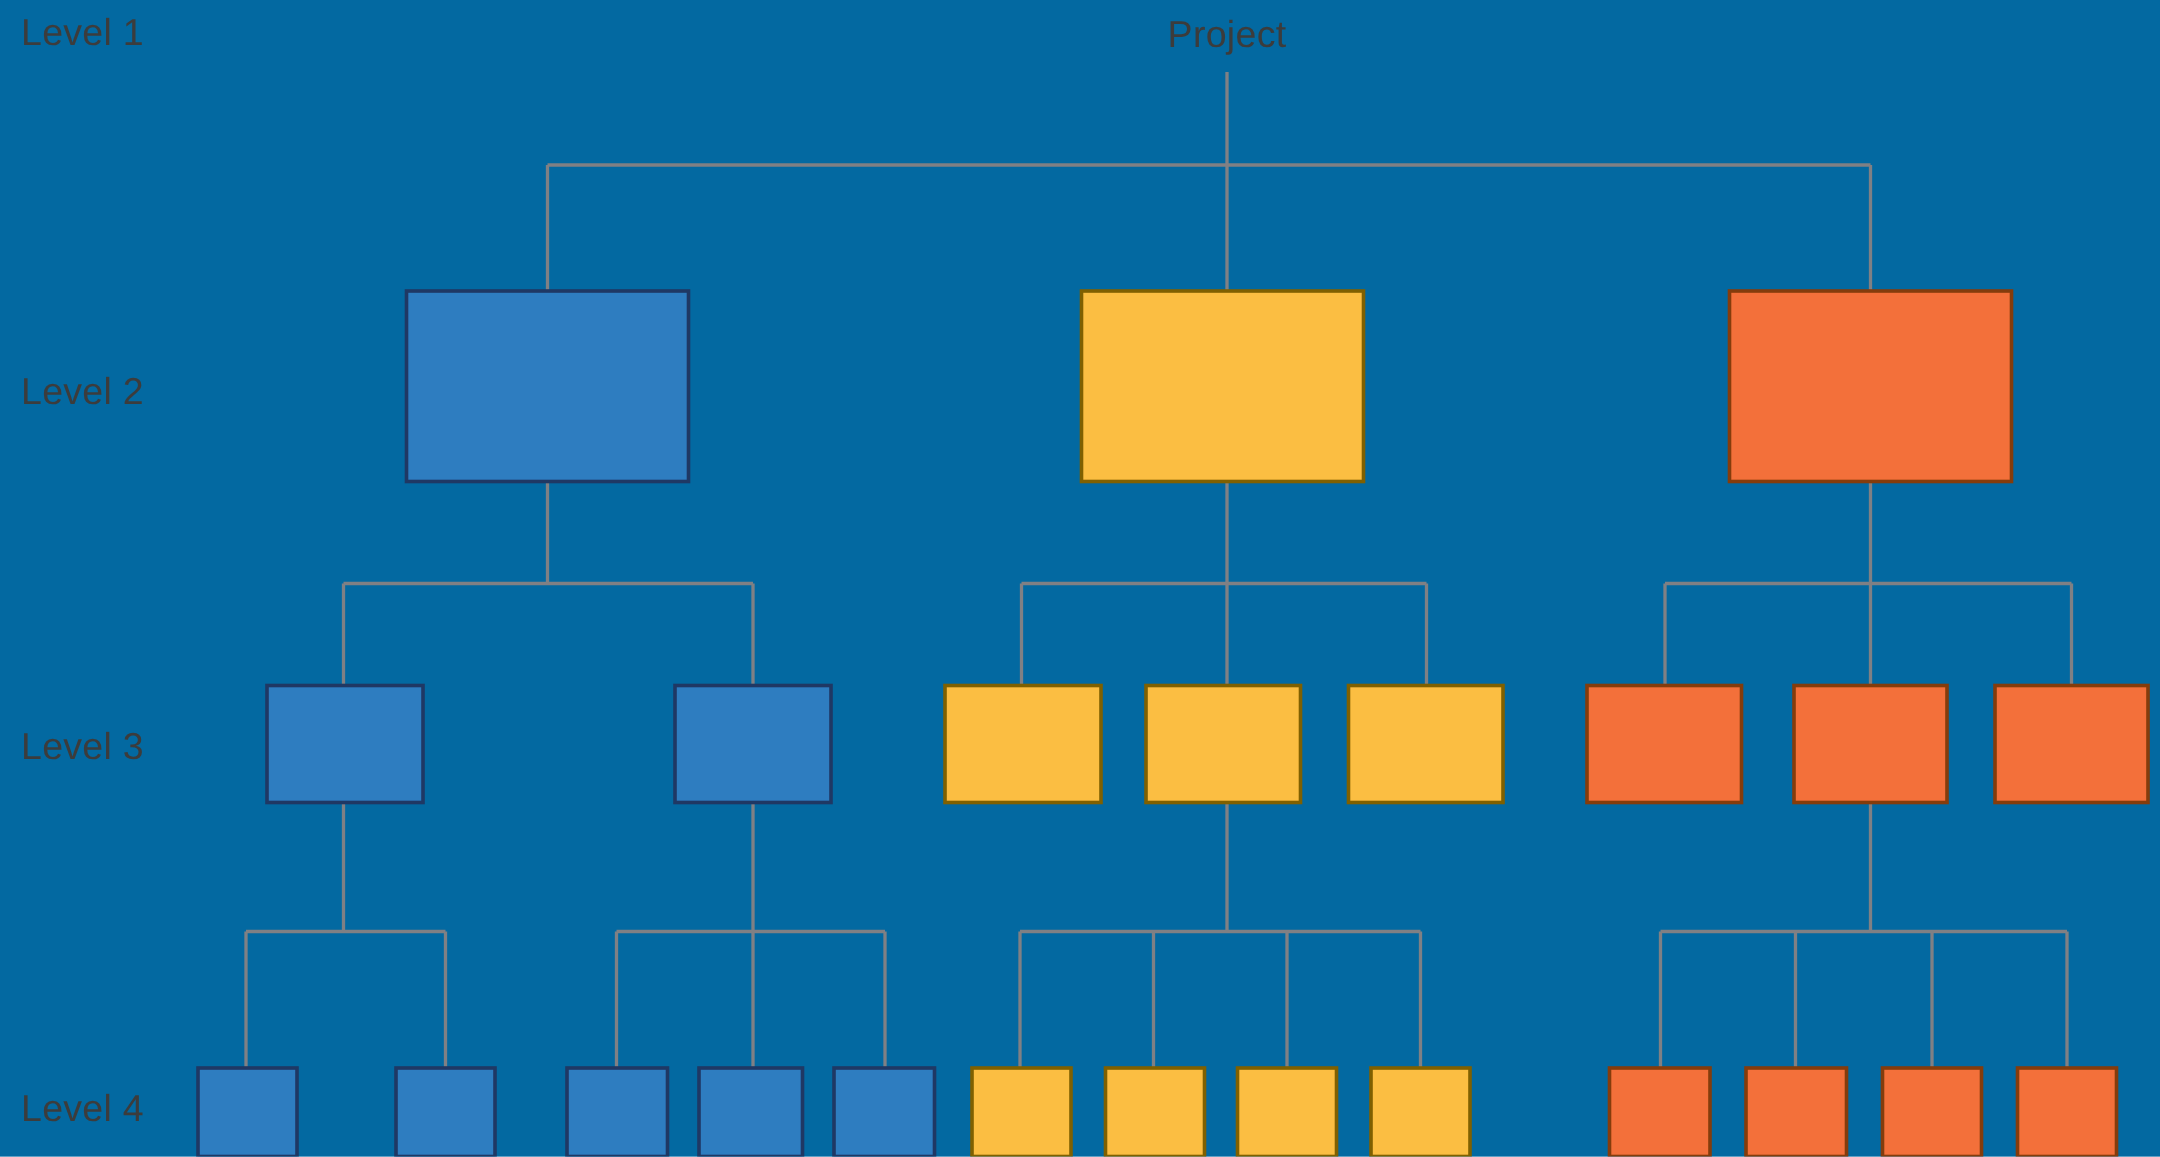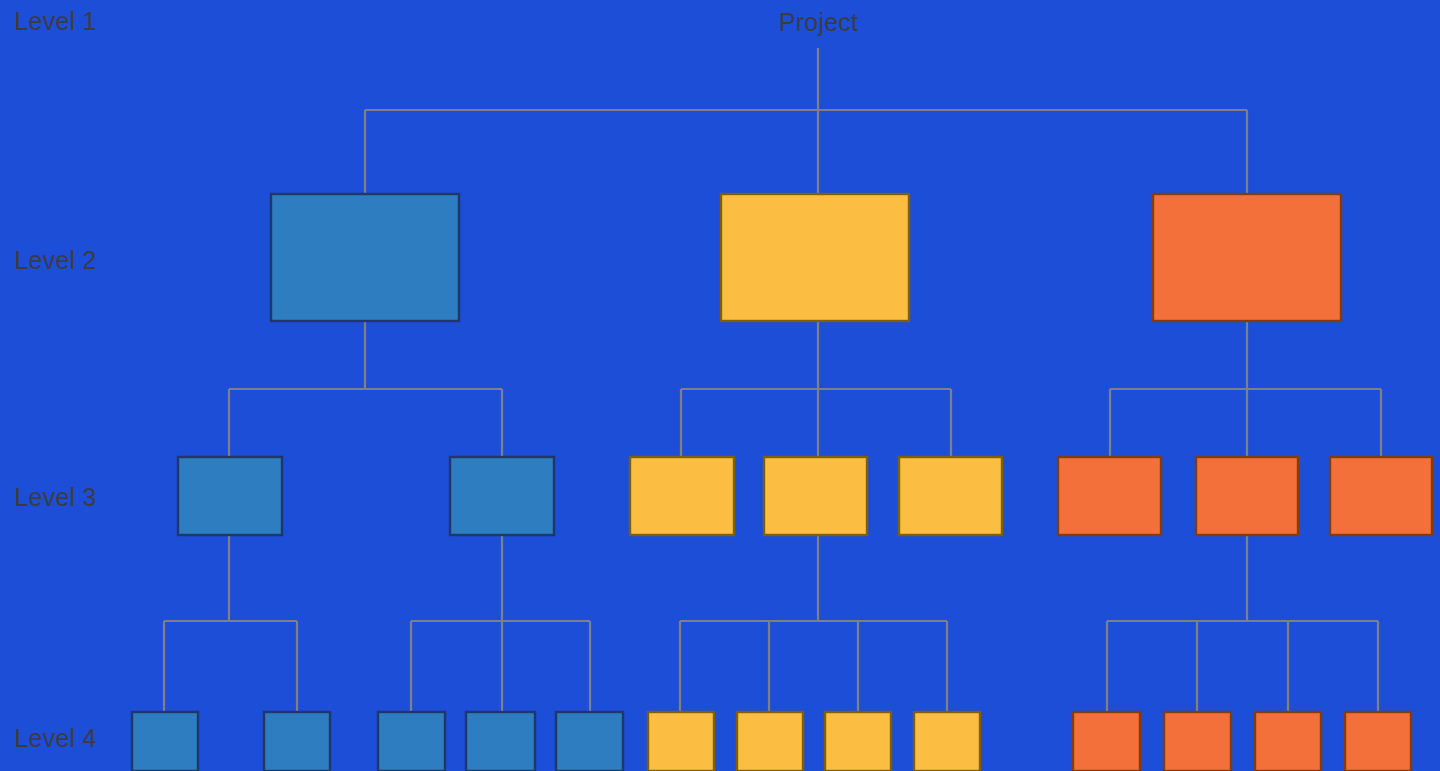--- a/index.html
+++ b/index.html
@@ -11,21 +11,21 @@
     width: 1440px;
     height: 771px;
     font-family: "Liberation Sans", sans-serif;
     overflow: hidden;
     position: relative;
   }
   #wbs-root {
     position: relative;
     width: 1440px;
     height: 771px;
-    background: #1d4ed8;
+    background: #0369a1;
   }
   #wbs-svg {
     position: absolute;
     top: 0;
     left: 0;
     width: 1440px;
     height: 771px;
     display: block;
   }
   .level-label {

